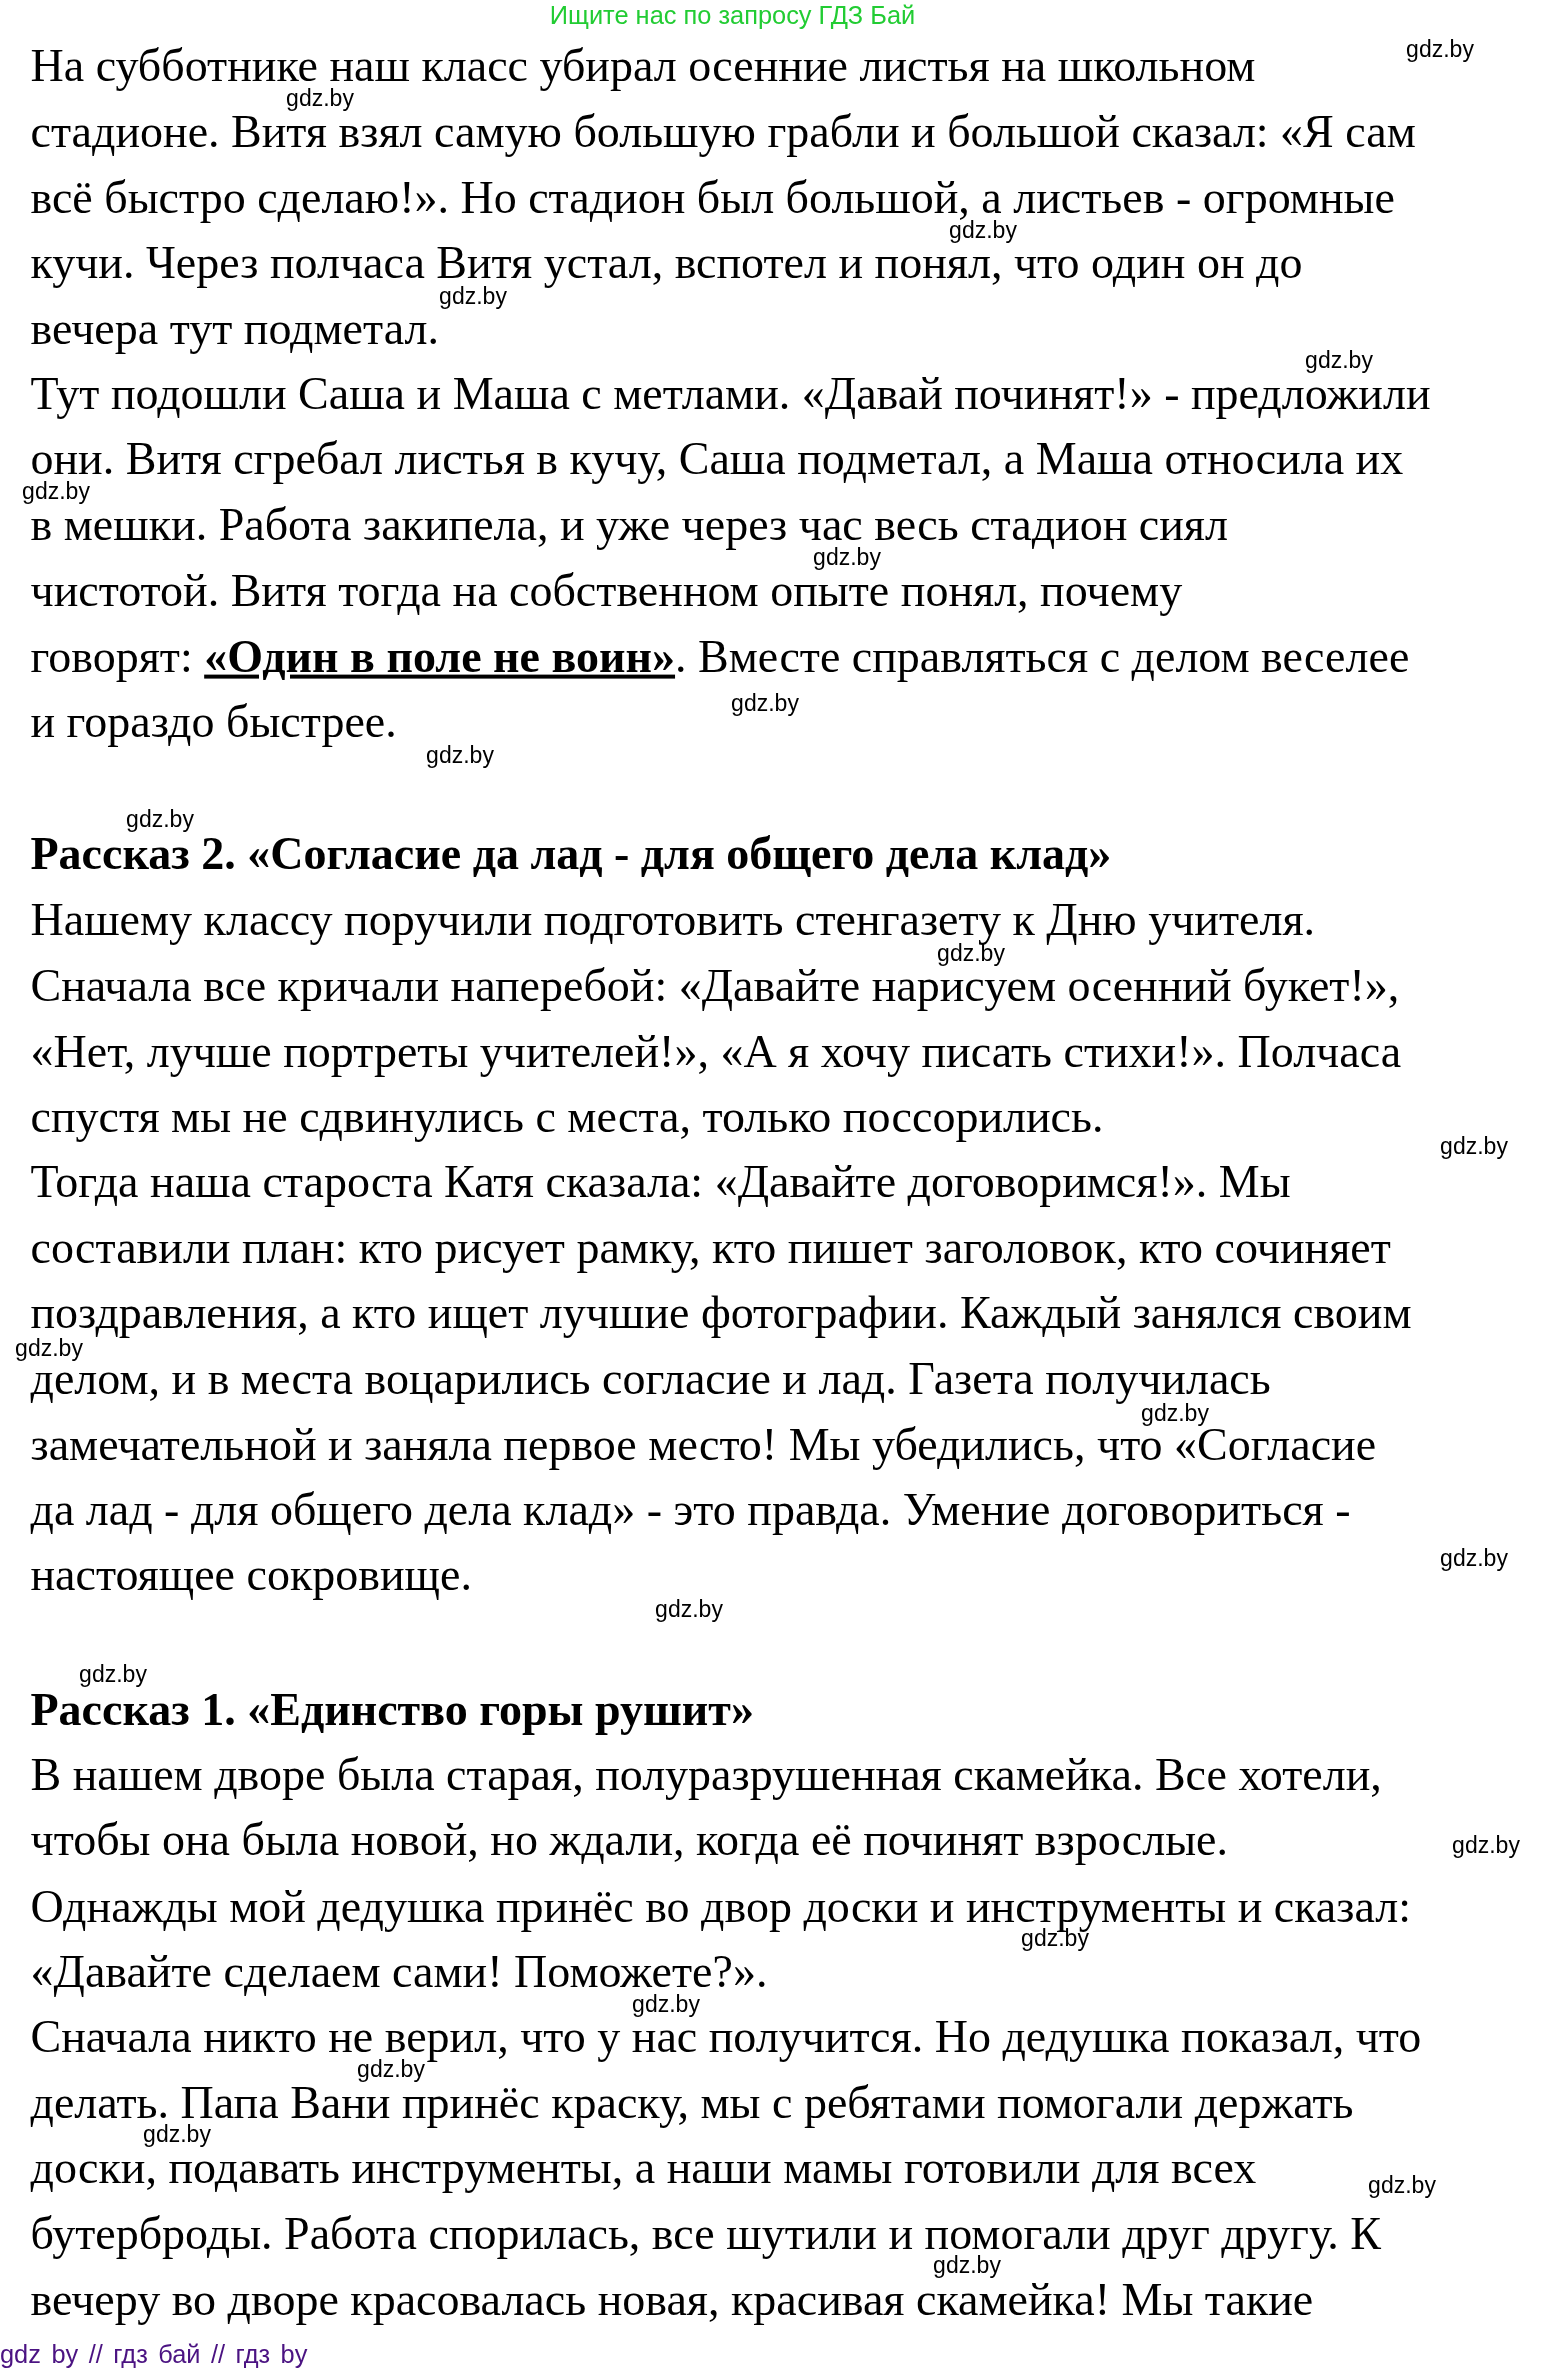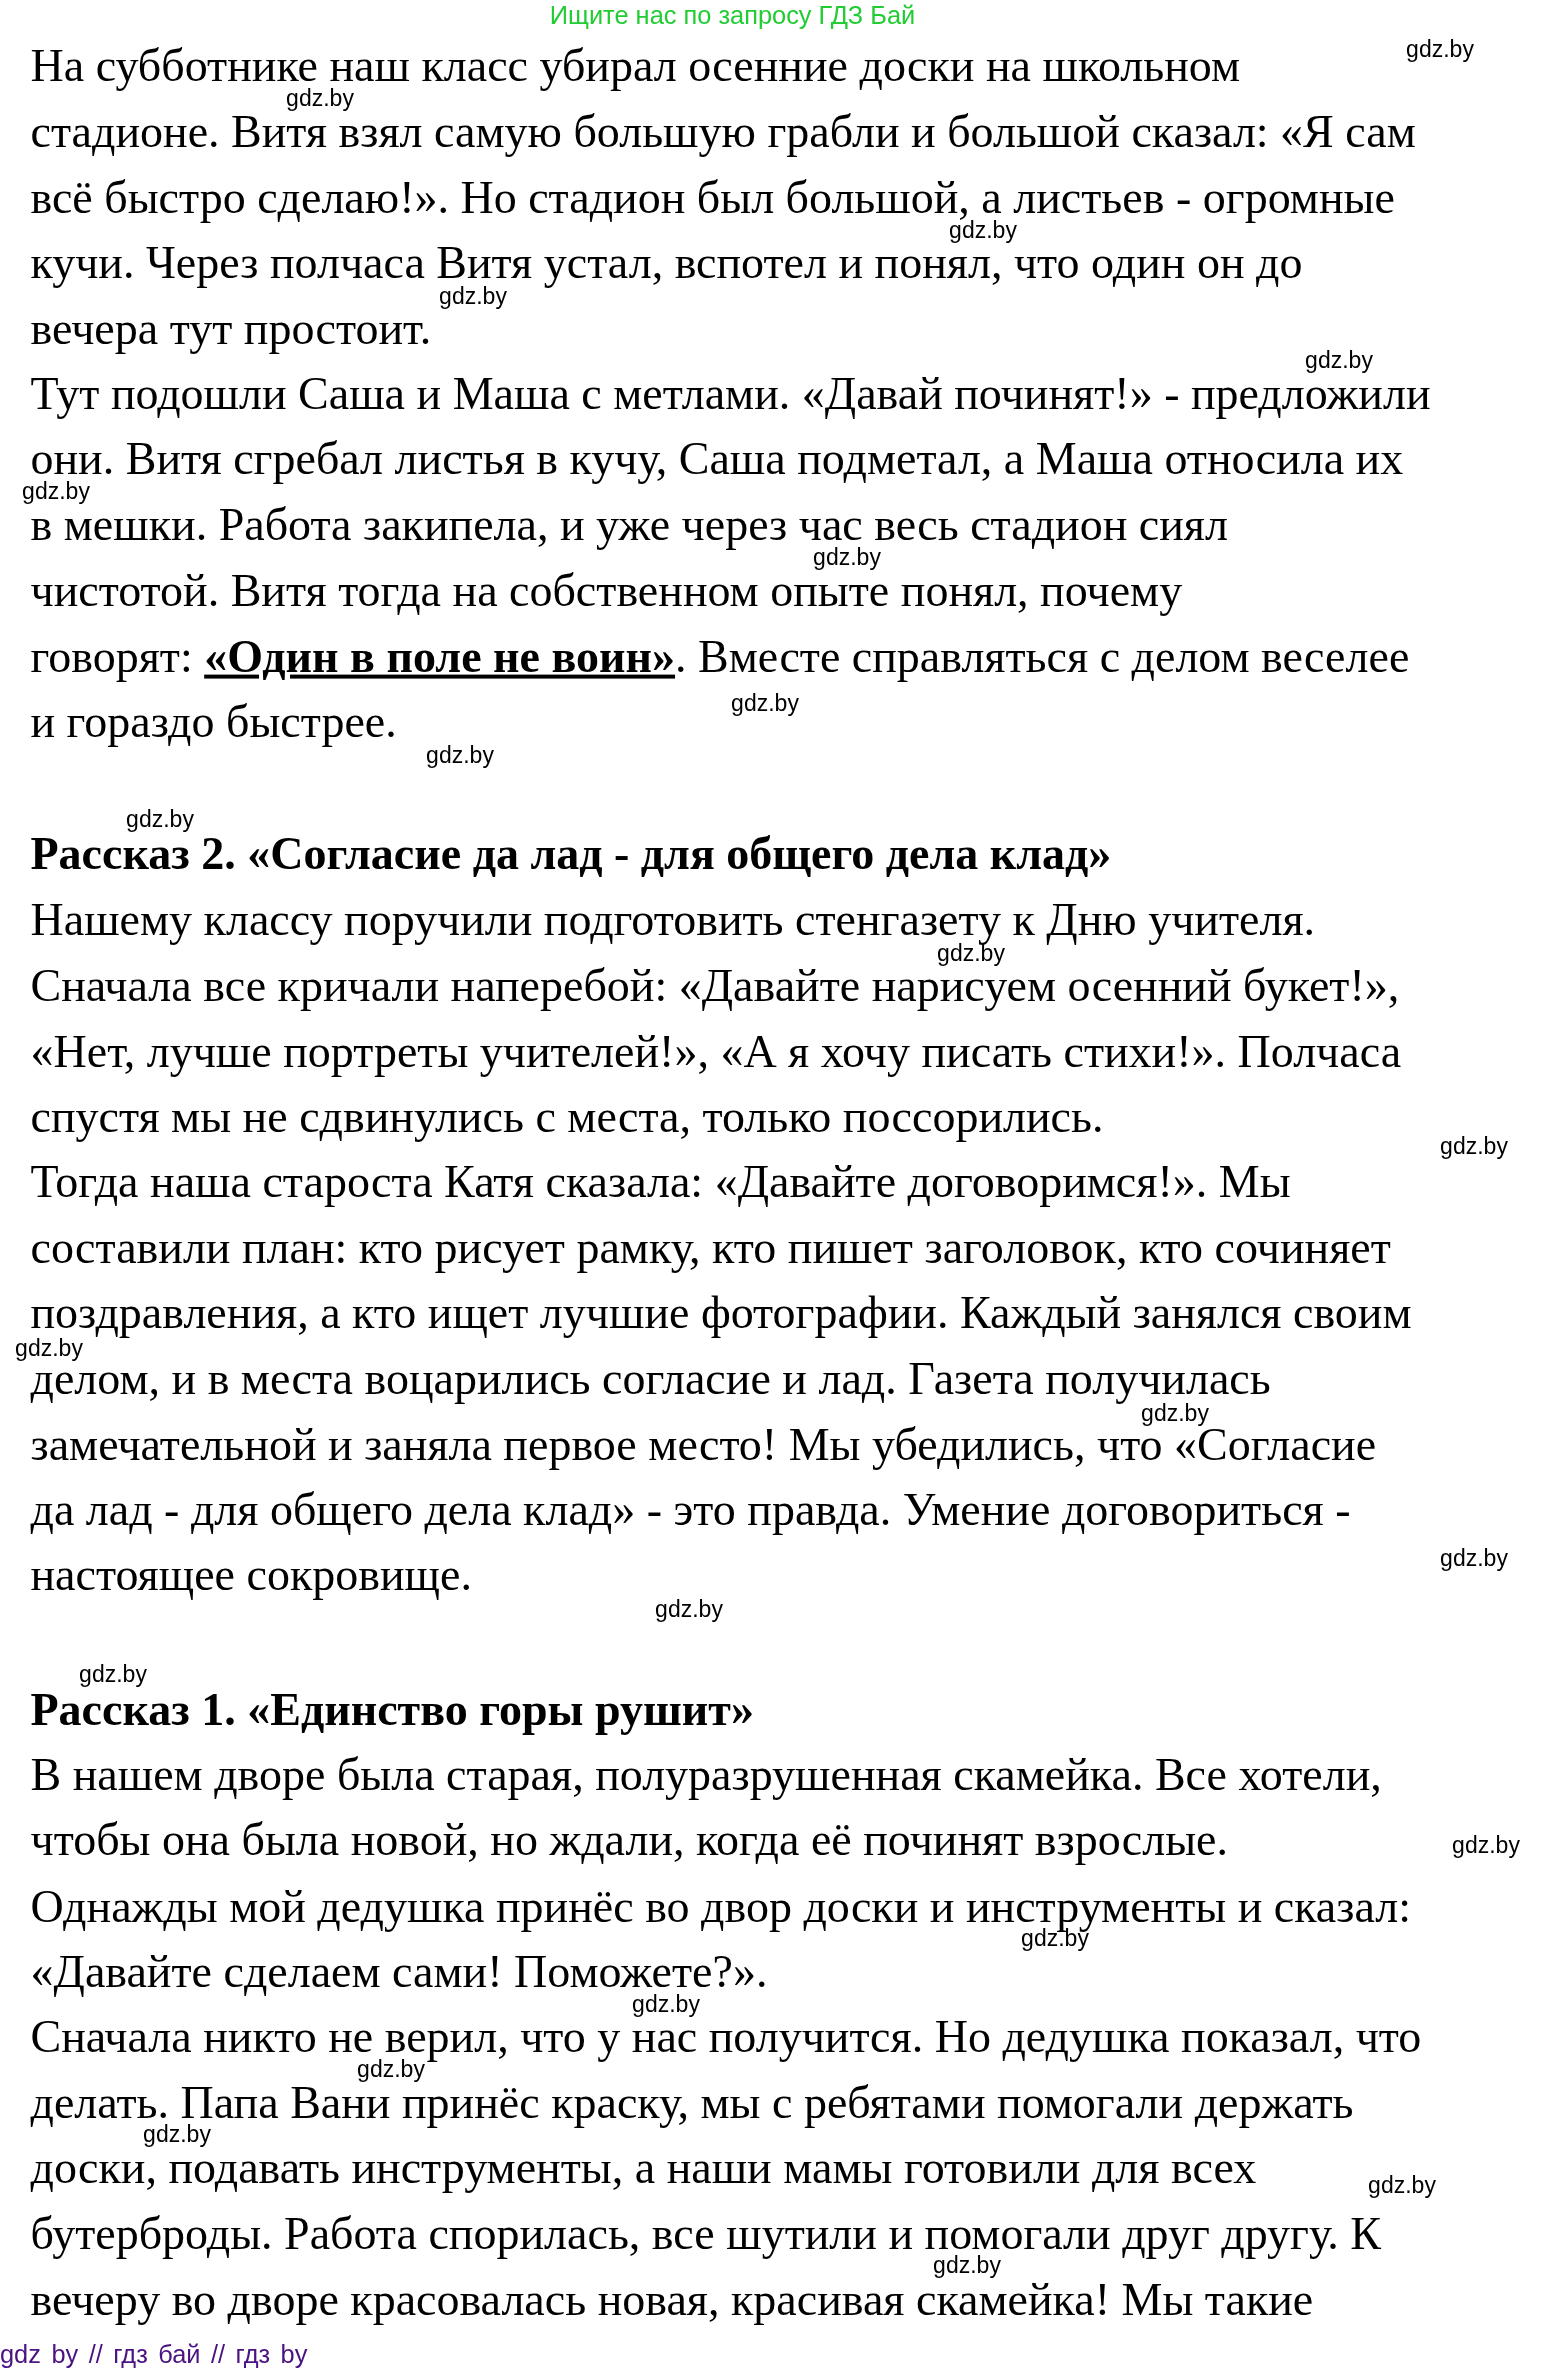--- a/index.html
+++ b/index.html
@@ -28,25 +28,25 @@
     text-align: left; font-family: "Liberation Sans", sans-serif;
     font-size: 25.4px; line-height: 29px; color: #4b1382; word-spacing: 3.4px;
   }
 </style>
 </head>
 <body>
 
 <div class="header">Ищите нас по запросу ГДЗ Бай</div>
 
 <div>
-  <div class="line" style="top:65px">На субботнике наш класс убирал осенние доски на школьном</div>
+  <div class="line" style="top:65px">На субботнике наш класс убирал осенние листья на школьном</div>
   <div class="line" style="top:131px">стадионе. Витя взял самую большую грабли и большой сказал: «Я сам</div>
   <div class="line" style="top:197px">всё быстро сделаю!». Но стадион был большой, а листьев - огромные</div>
   <div class="line" style="top:262px">кучи. Через полчаса Витя устал, вспотел и понял, что один он до</div>
-  <div class="line" style="top:328px">вечера тут простоит.</div>
+  <div class="line" style="top:328px">вечера тут подметал.</div>
   <div class="line" style="top:393px">Тут подошли Саша и Маша с метлами. «Давай починят!» - предложили</div>
   <div class="line" style="top:458px">они. Витя сгребал листья в кучу, Саша подметал, а Маша относила их</div>
   <div class="line" style="top:524px">в мешки. Работа закипела, и уже через час весь стадион сиял</div>
   <div class="line" style="top:590px">чистотой. Витя тогда на собственном опыте понял, почему</div>
   <div class="line" style="top:656px"><span>говорят: </span><b>«Один в поле не воин»</b><span>. Вместе справляться с делом веселее</span></div>
   <div class="line" style="top:721px">и гораздо быстрее.</div>
 </div>
 
 <div>
   <div class="line heading" style="top:853px">Рассказ 2. «Согласие да лад - для общего дела клад»</div>

